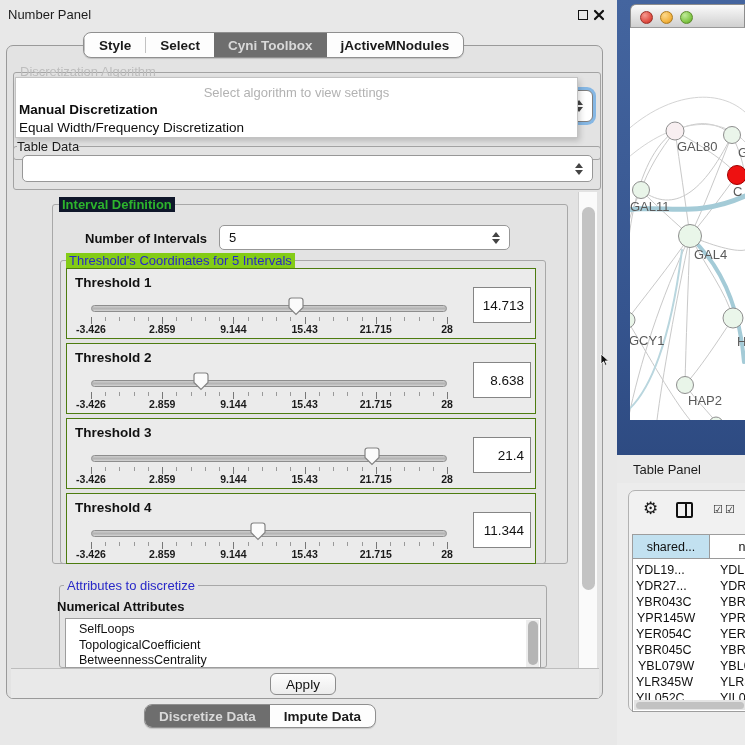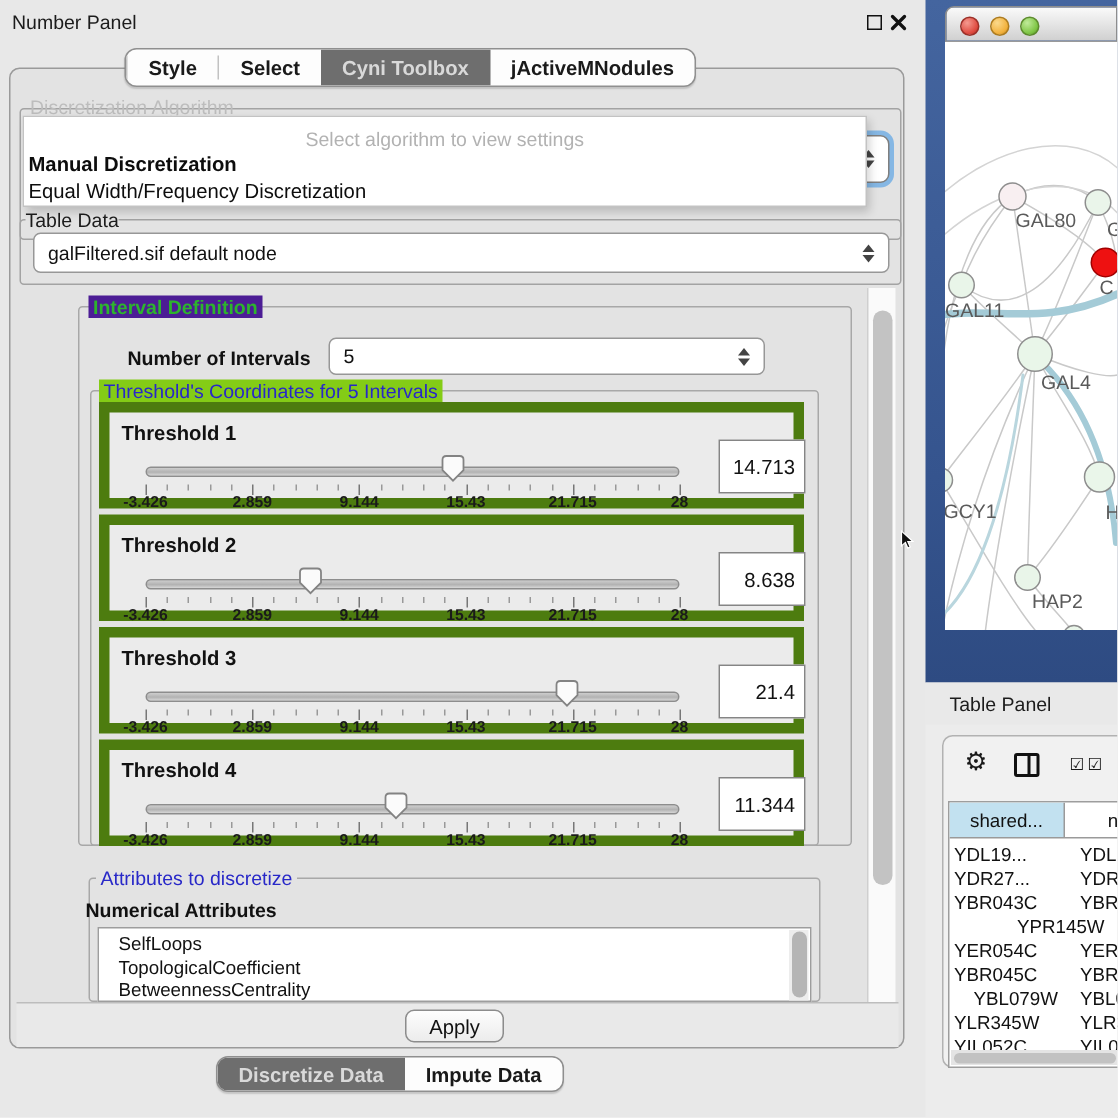--- a/index.html
+++ b/index.html
@@ -44,28 +44,28 @@
   .stepper { position:absolute; right:9px; top:50%; transform:translateY(-50%); display:flex; flex-direction:column; gap:2px; }
   .tri-up { width:0; height:0; border-left:4px solid transparent; border-right:4px solid transparent; border-bottom:5px solid #444; }
   .tri-dn { width:0; height:0; border-left:4px solid transparent; border-right:4px solid transparent; border-top:5px solid #444; }
 
   
   #scrollpane { left:11px; top:192px; width:588px; height:476px; background:#e3e3e3; overflow:hidden; }
   #v-scroll { left:578px; top:192px; width:19px; height:476px; background:#fafafa; border-left:1px solid #cfcfcf; }
   #v-thumb { left:2.5px; top:15px; width:13px; height:383px; background:#c3c3c3; border-radius:7px; }
 
   #interval-group { left:41px; top:12px; width:516px; height:360px; border-color:#a8a8a8; }
-  #interval-title { left:48px; top:5px; color:#2db42d; font-weight:bold; background:#4c1d95; }
+  #interval-title { left:48px; top:5px; color:#2db42d; font-weight:bold; background:#0f172a; }
   #noi-label { left:74px; top:39px; font-size:13px; font-weight:bold; color:#111; }
   #noi-combo { left:208px; top:33px; width:291px; height:25px; }
 
   #thr-group { left:49px; top:68px; width:486px; height:304px; border-color:#a8a8a8; }
   #thr-title { left:55px; top:61px; color:#2828c8; background:#84cc16; }
 
-  .thr-panel { position:absolute; left:6px; width:470px; height:71px; background:#ebebeb; border:7px solid #4d7c0f; }
+  .thr-panel { position:absolute; left:6px; width:470px; height:71px; background:#ebebeb; border:1px solid #4d7c0f; }
   .thr-label { position:absolute; left:8px; top:6px; font-size:13.5px; font-weight:bold; color:#111; }
   .thr-track { position:absolute; left:24px; top:36px; width:356px; height:7px; border:1px solid #8d8d8d; border-radius:4px; background:linear-gradient(#cdcdcd,#b2b2b2 55%,#d6d6d6); }
   .thr-thumb { position:absolute; top:28px; width:16px; height:19px; }
   .tick { position:absolute; width:1px; background:#999; }
   .tick.major { background:#777; }
   .tick-label { position:absolute; top:54px; transform:translateX(-50%); font-size:10.5px; font-weight:bold; color:#1a1a1a; white-space:nowrap; }
   .thr-value { position:absolute; left:406px; top:18px; width:58px; height:36px; background:#fff; border:1px solid #858585; font-size:13.5px; color:#111; display:flex; align-items:center; justify-content:flex-end; padding-right:6px; }
 
   #attr-group { left:48px; top:393px; width:488px; height:83px; border-color:#a8a8a8; }
   #attr-title { left:53px; top:386px; color:#2828c8; background:#e3e3e3; }
@@ -145,21 +145,20 @@
         <span>Cyni Toolbox</span>
       </div>
       <div class="seg">
         <span>jActiveMNodules</span>
       </div>
     </div>
 
   <div class="abs group" id="tabledata-group"></div>
   <div class="abs" id="tabledata-title">Table Data</div>
   <div class="abs combo" style="left:22px; top:155px; width:571px; height:27px;">
-    <span>galFiltered.sif default node</span>
     <span class="stepper">
         <span class="tri-up"></span>
         <span class="tri-dn"></span>
       </span>
   </div>
 
   <div class="abs" id="scrollpane">
     <div class="abs group" id="interval-group"></div>
     <div class="abs group-title" id="interval-title">Interval Definition</div>
     <div class="abs" id="noi-label">Number of Intervals</div>
@@ -441,33 +440,33 @@
             </div>
             <div class="t-row" style="top: 43px;">
               <div class="t-cell" style="width: 77px; padding-left: 3px;">YDR27...</div>
               <div class="t-cell" style="width: 72px; padding-left: 10px;">YDR2</div>
             </div>
             <div class="t-row" style="top: 59px;">
               <div class="t-cell" style="width: 77px; padding-left: 3px;">YBR043C</div>
               <div class="t-cell" style="width: 72px; padding-left: 10px;">YBR0</div>
             </div>
             <div class="t-row" style="top: 75px;">
-              <div class="t-cell" style="width: 77px; padding-left: 20px; margin-left: 25px;">YPR145W</div>
+              <div class="t-cell" style="width: 77px; padding-left: 4px;">YPR145W</div>
               <div class="t-cell" style="width: 72px; padding-left: 10px;">YPR1</div>
             </div>
             <div class="t-row" style="top: 91px;">
               <div class="t-cell" style="width: 77px; padding-left: 3px;">YER054C</div>
               <div class="t-cell" style="width: 72px; padding-left: 10px;">YER0</div>
             </div>
             <div class="t-row" style="top: 107px;">
               <div class="t-cell" style="width: 77px; padding-left: 3px;">YBR045C</div>
               <div class="t-cell" style="width: 72px; padding-left: 10px;">YBR0</div>
             </div>
             <div class="t-row" style="top: 123px;">
-              <div class="t-cell" style="width: 77px; padding-left: 16px;">YBL079W</div>
+              <div class="t-cell" style="width: 77px; padding-left: 5px;">YBL079W</div>
               <div class="t-cell" style="width: 72px; padding-left: 10px;">YBL0</div>
             </div>
             <div class="t-row" style="top: 139px;">
               <div class="t-cell" style="width: 77px; padding-left: 3px;">YLR345W</div>
               <div class="t-cell" style="width: 72px; padding-left: 10px;">YLR3</div>
             </div>
             <div class="t-row" style="top: 155px;">
               <div class="t-cell" style="width: 77px; padding-left: 3px;">YIL052C</div>
               <div class="t-cell" style="width: 72px; padding-left: 10px;">YIL0</div>
             </div>

